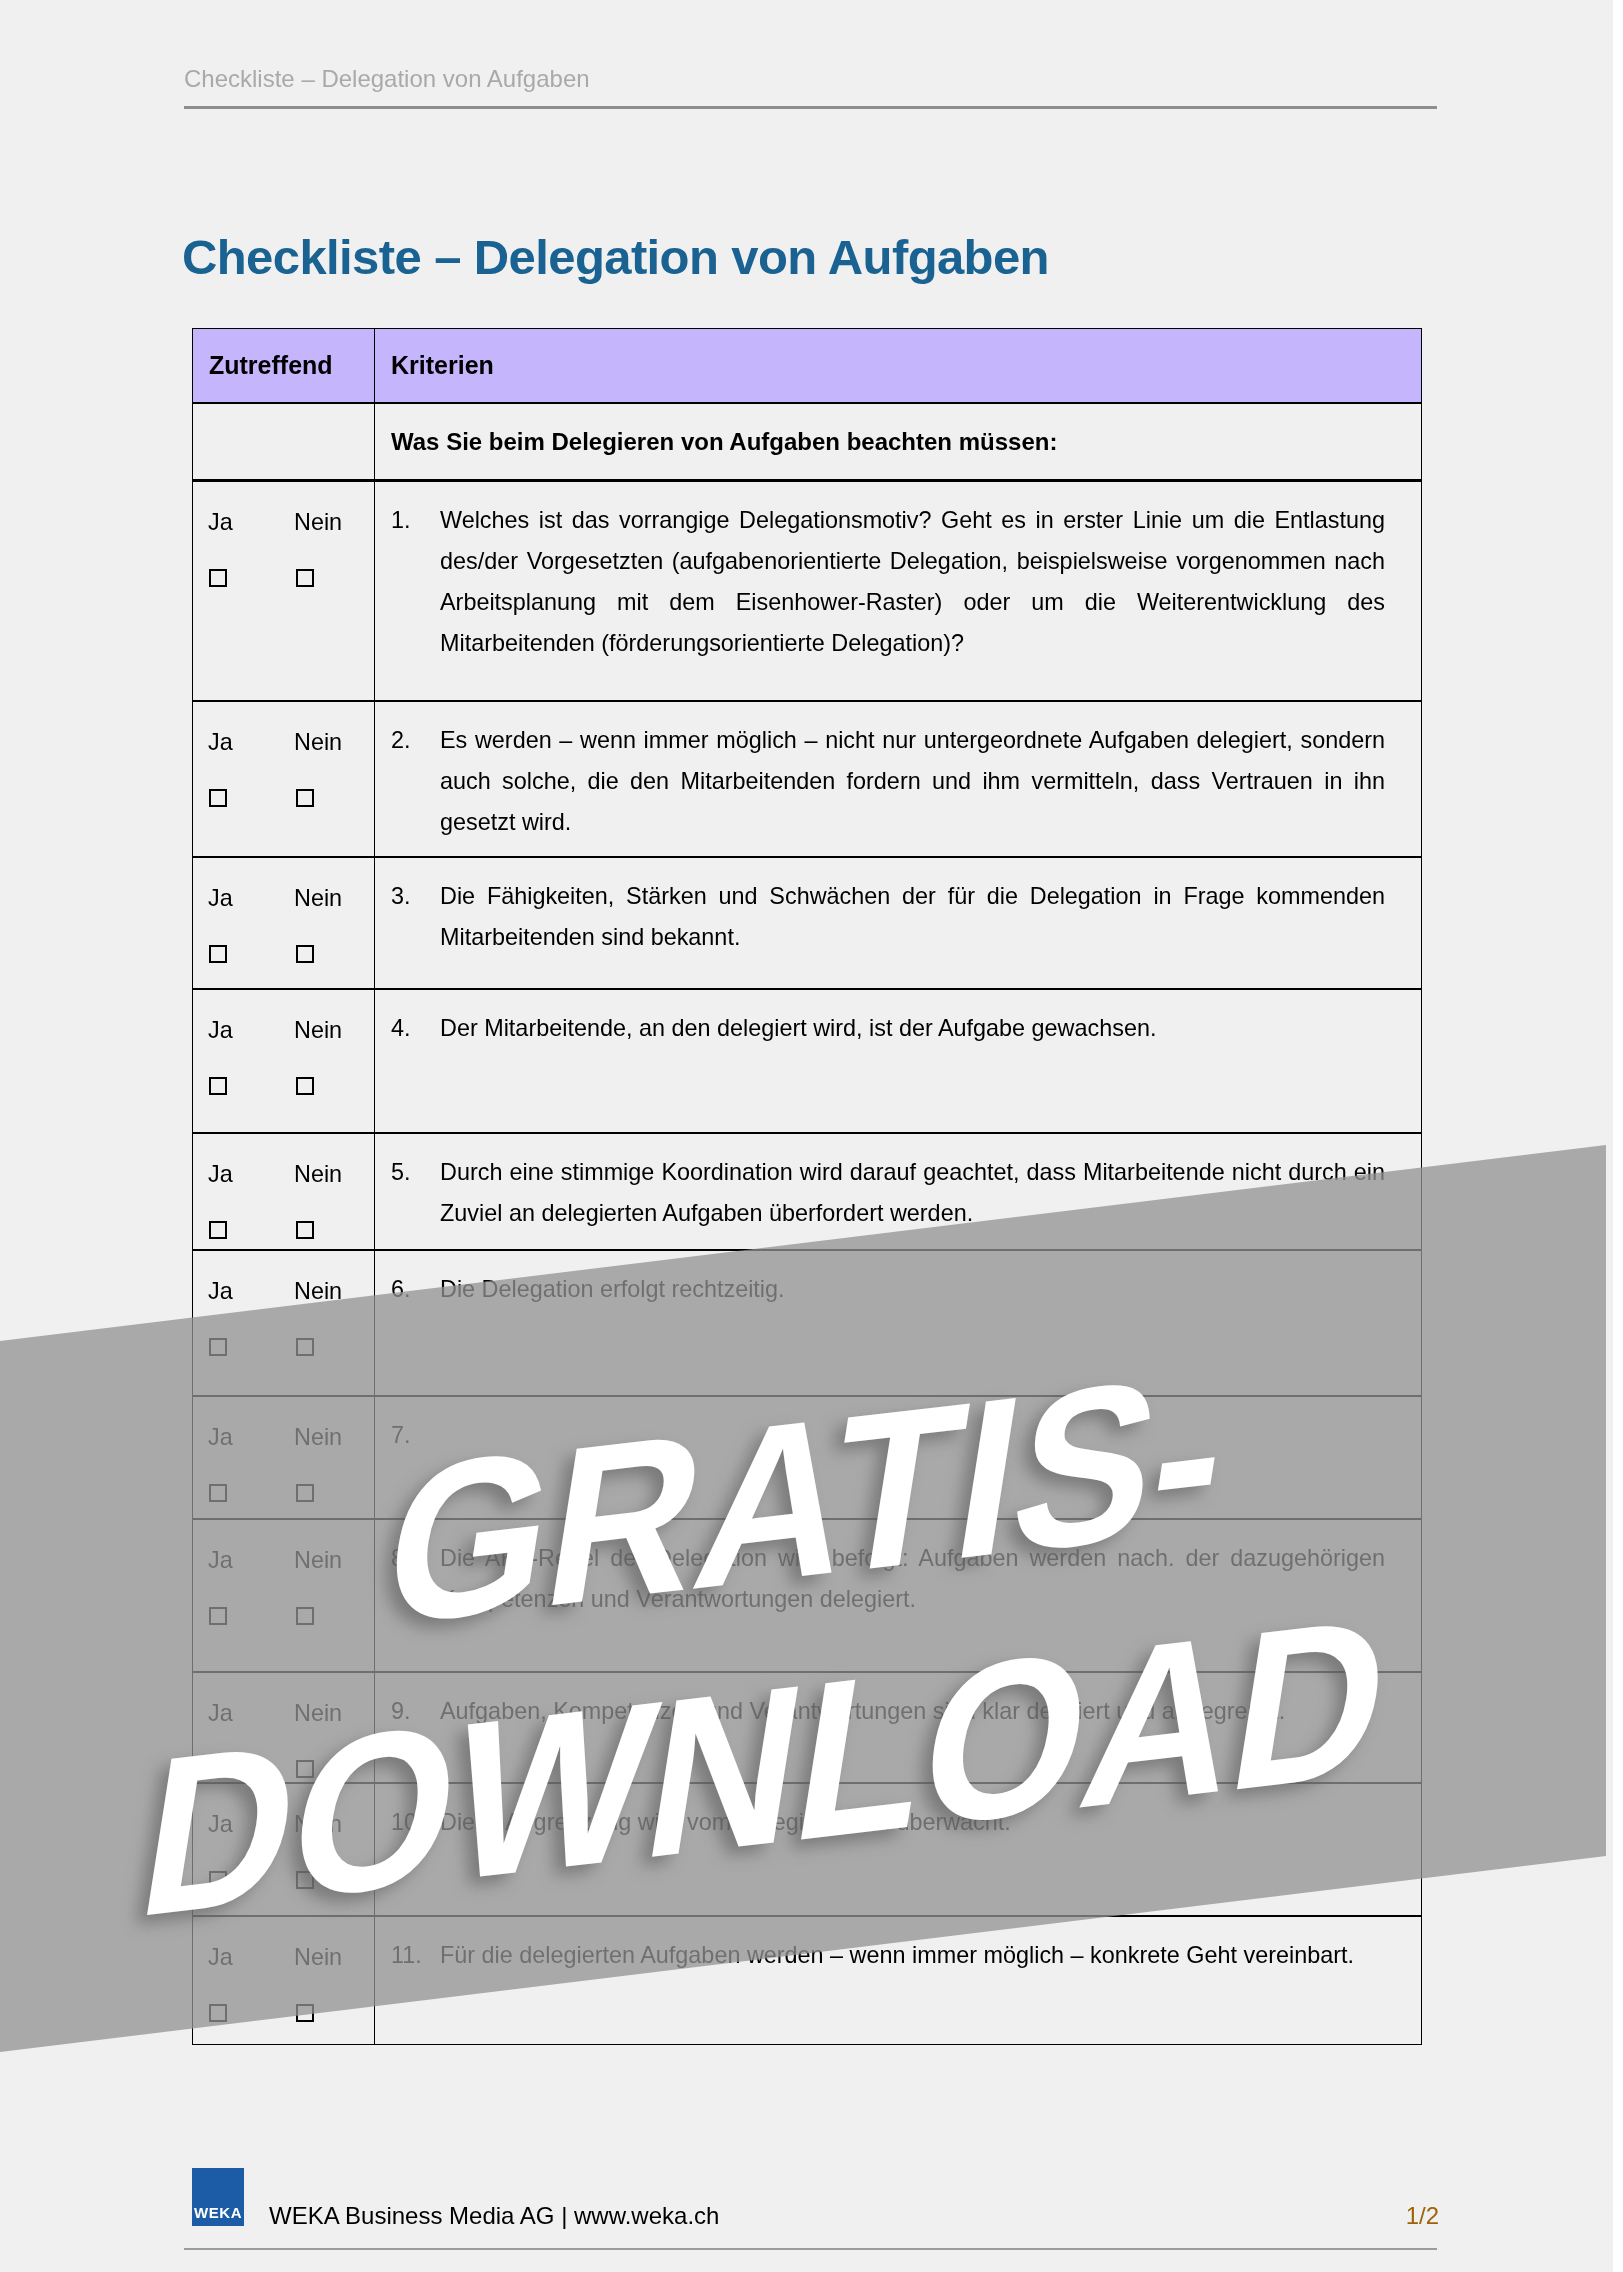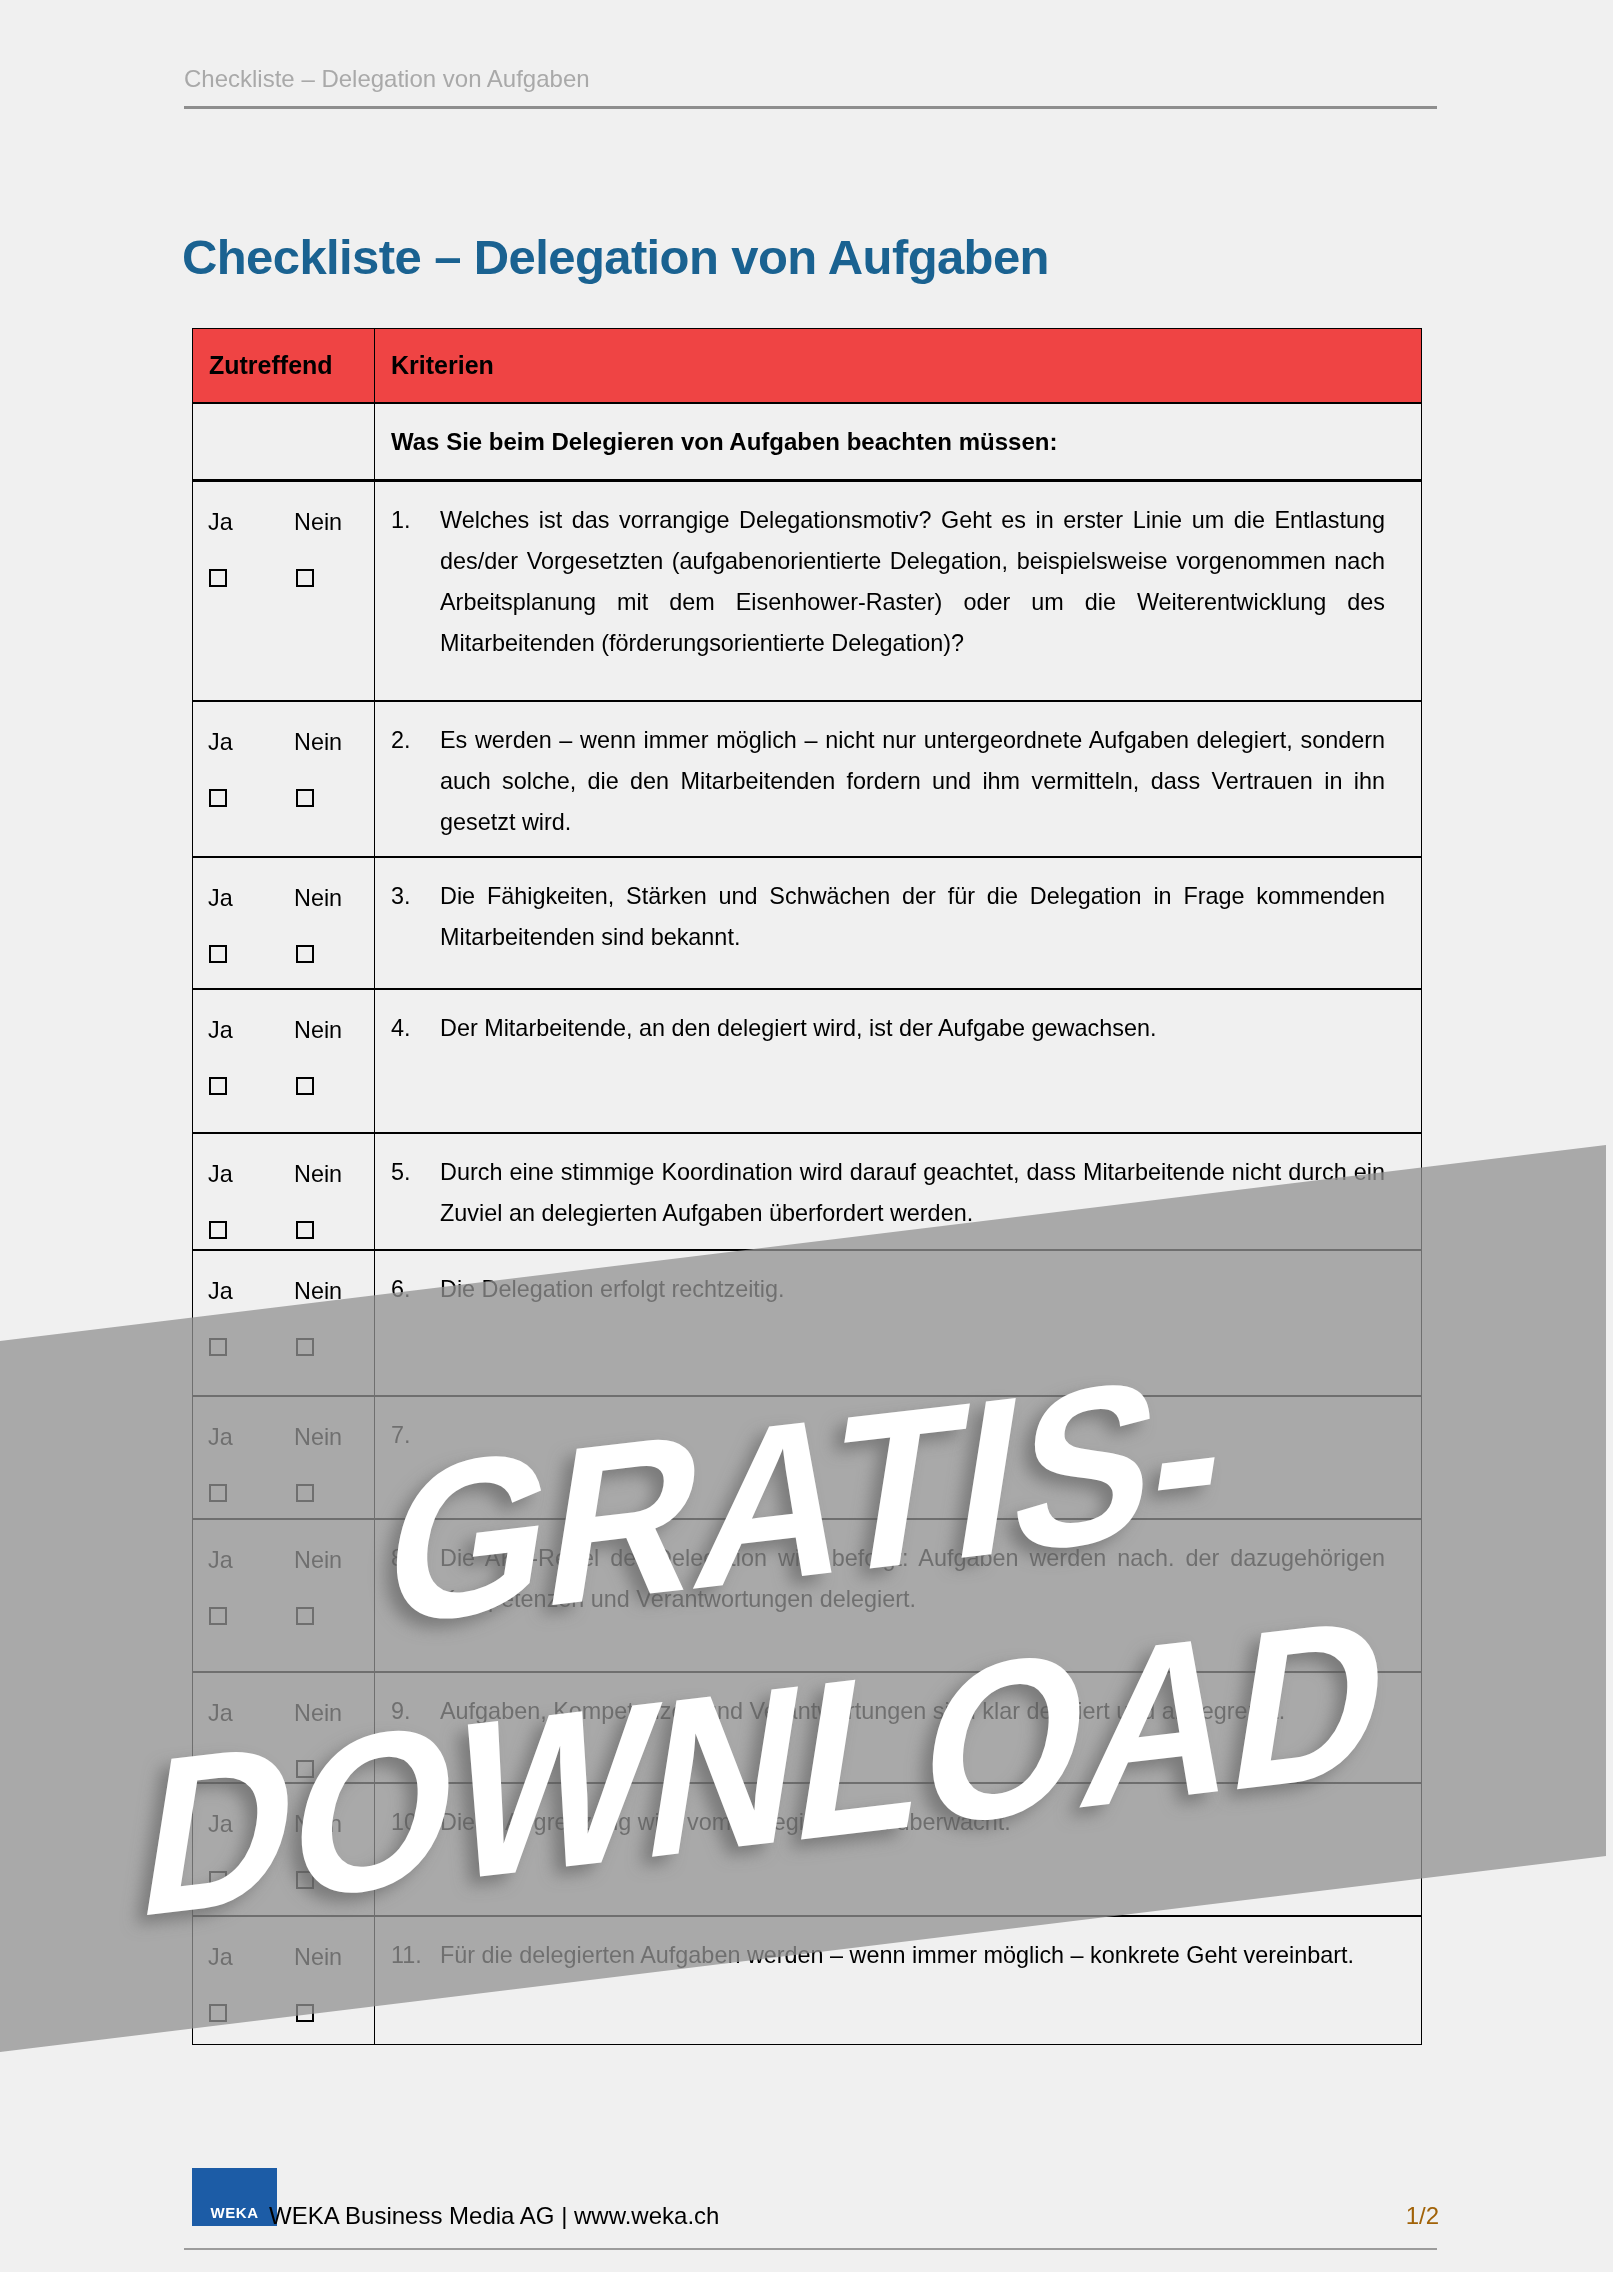--- a/index.html
+++ b/index.html
@@ -14,21 +14,21 @@
   .runrule{position:absolute;left:184px;top:106px;width:1253px;height:2.6px;background:#8e8e8e;}
   
   .title{position:absolute;left:182px;top:229px;margin:0;font-size:49px;font-weight:bold;color:#1a6291;letter-spacing:-0.6px;}
   
   .ctable{position:absolute;left:192px;top:328px;width:1230px;border:1.9px solid #000;box-sizing:border-box;background:transparent;z-index:1;}
   .row{display:flex;box-sizing:border-box;}
   .row + .row{border-top:2.6px solid #000;}
   .row.first-item{border-top:3.9px solid #000;}
   .c1{flex:0 0 182px;width:182px;border-right:1.9px solid #000;box-sizing:border-box;position:relative;}
   .c2{flex:1;box-sizing:border-box;}
-  .row.head{height:73px;background:#ef4444;}
+  .row.head{height:73px;background:#c4b5fd;}
   .row.head .c1,.row.head .c2{display:flex;align-items:center;font-weight:bold;font-size:25px;padding-left:16px;}
   .row.sub{min-height:77px;}
   .row.sub .c2{display:flex;align-items:center;font-weight:bold;font-size:24px;padding:13px 39px 13px 16px;}
   
   .janein{position:relative;height:26px;margin-top:27px;font-size:23.4px;}
   .janein .ja{position:absolute;left:15px;}
   .janein .nein{position:absolute;left:101px;}
   .boxes{position:relative;height:22px;margin-top:34px;}
   .cb{position:absolute;width:13.6px;height:13.6px;border:2.6px solid #000;background:transparent;}
   .cb.ja{left:16px;}
@@ -43,21 +43,21 @@
     clip-path:polygon(0 1341px,1606px 1145px,1606px 1856px,0 2052px);
   }
   .wmtext{
     position:absolute;left:6.5px;top:1365px;width:1558px;z-index:6;pointer-events:none;
     text-align:center;white-space:nowrap;
     font-weight:bold;font-size:227px;line-height:268px;color:#ffffff;
     transform:matrix(0.91,-0.105,-0.156,1,0,0);
     text-shadow:-10.4px 7.8px 17px rgba(85,85,85,0.55);
   }
   
-  .logo{position:absolute;left:192px;top:2168px;width:52px;height:58px;background:#1c5ca6;z-index:2;padding-left:33px;}
+  .logo{position:absolute;left:192px;top:2168px;width:52px;height:58px;background:#1c5ca6;z-index:2;}
   .logo span{position:absolute;bottom:5.2px;left:0;width:100%;text-align:center;color:#fff;font-size:15px;font-weight:bold;letter-spacing:0.6px;}
   .foottext{position:absolute;left:269px;top:2202px;font-size:24px;color:#000000;z-index:2;}
   .pageno{position:absolute;left:1364px;top:2202px;width:75px;text-align:right;font-size:24px;color:#a16207;z-index:2;}
   .footrule{position:absolute;left:184px;top:2248px;width:1253px;height:1.9px;background:#9c9c9c;z-index:2;}
   
   .edge{position:absolute;right:0;top:0;width:10.4px;height:2273px;background:#ffffff;z-index:10;}
 </style>
 </head>
 <body>
 

